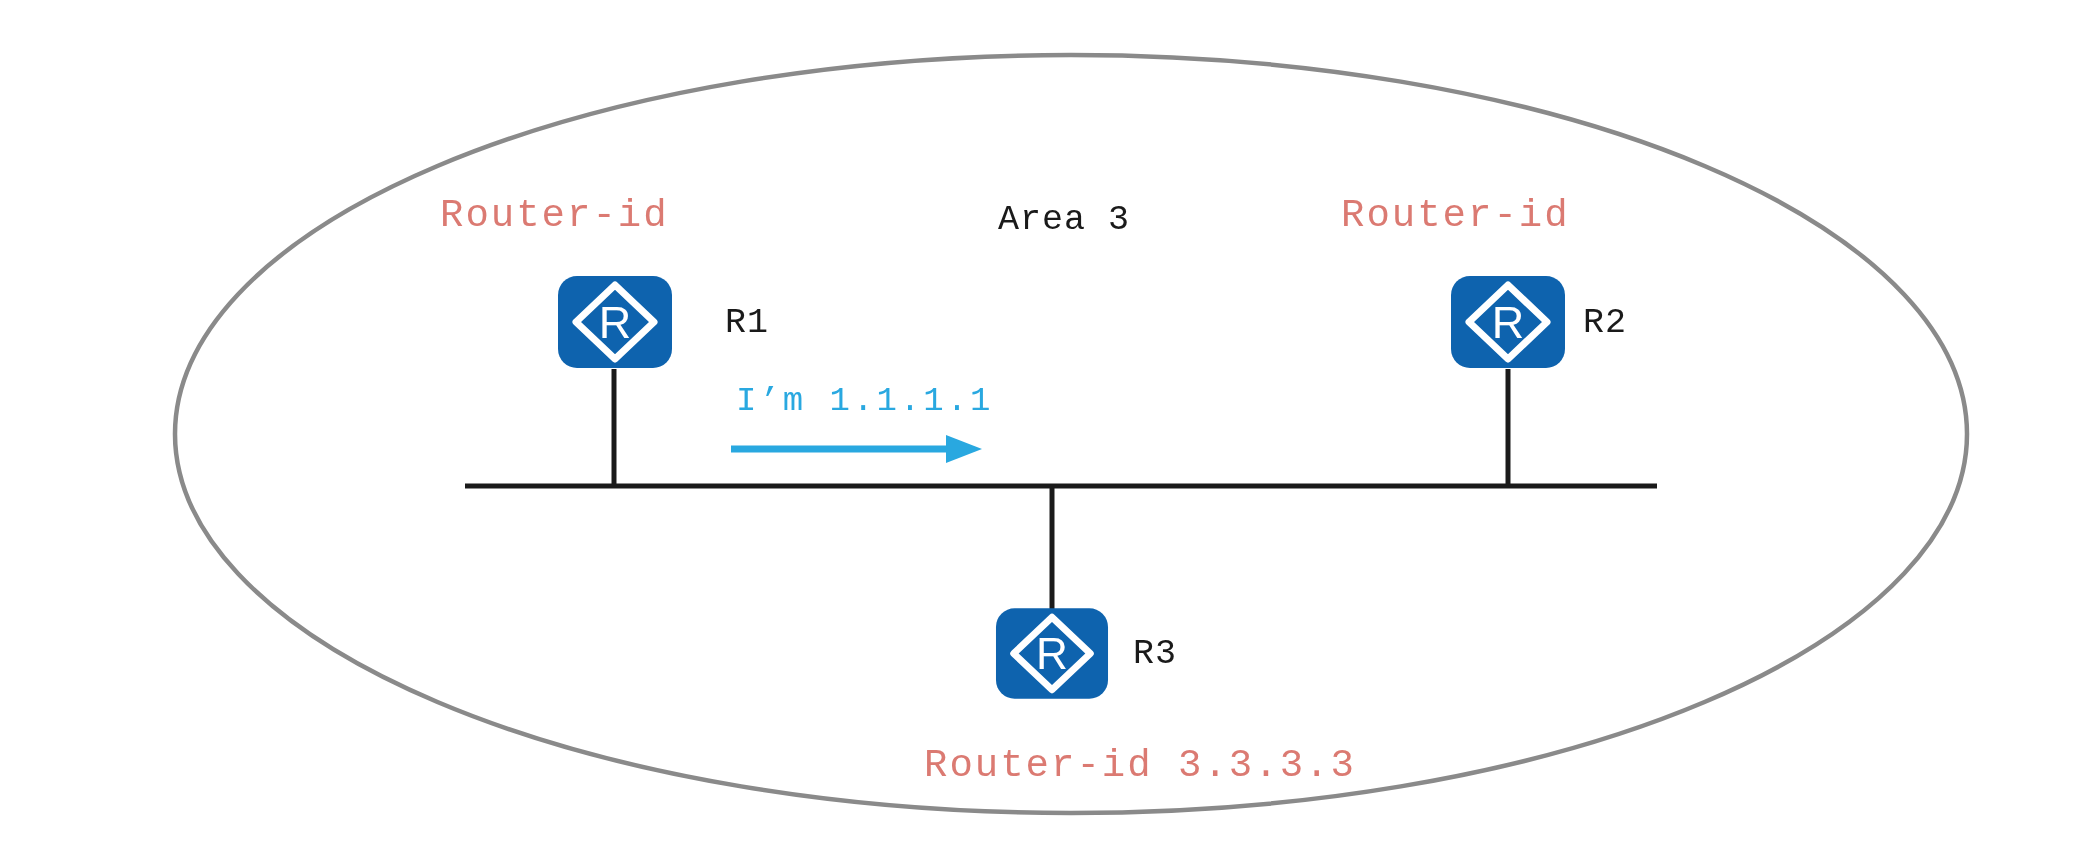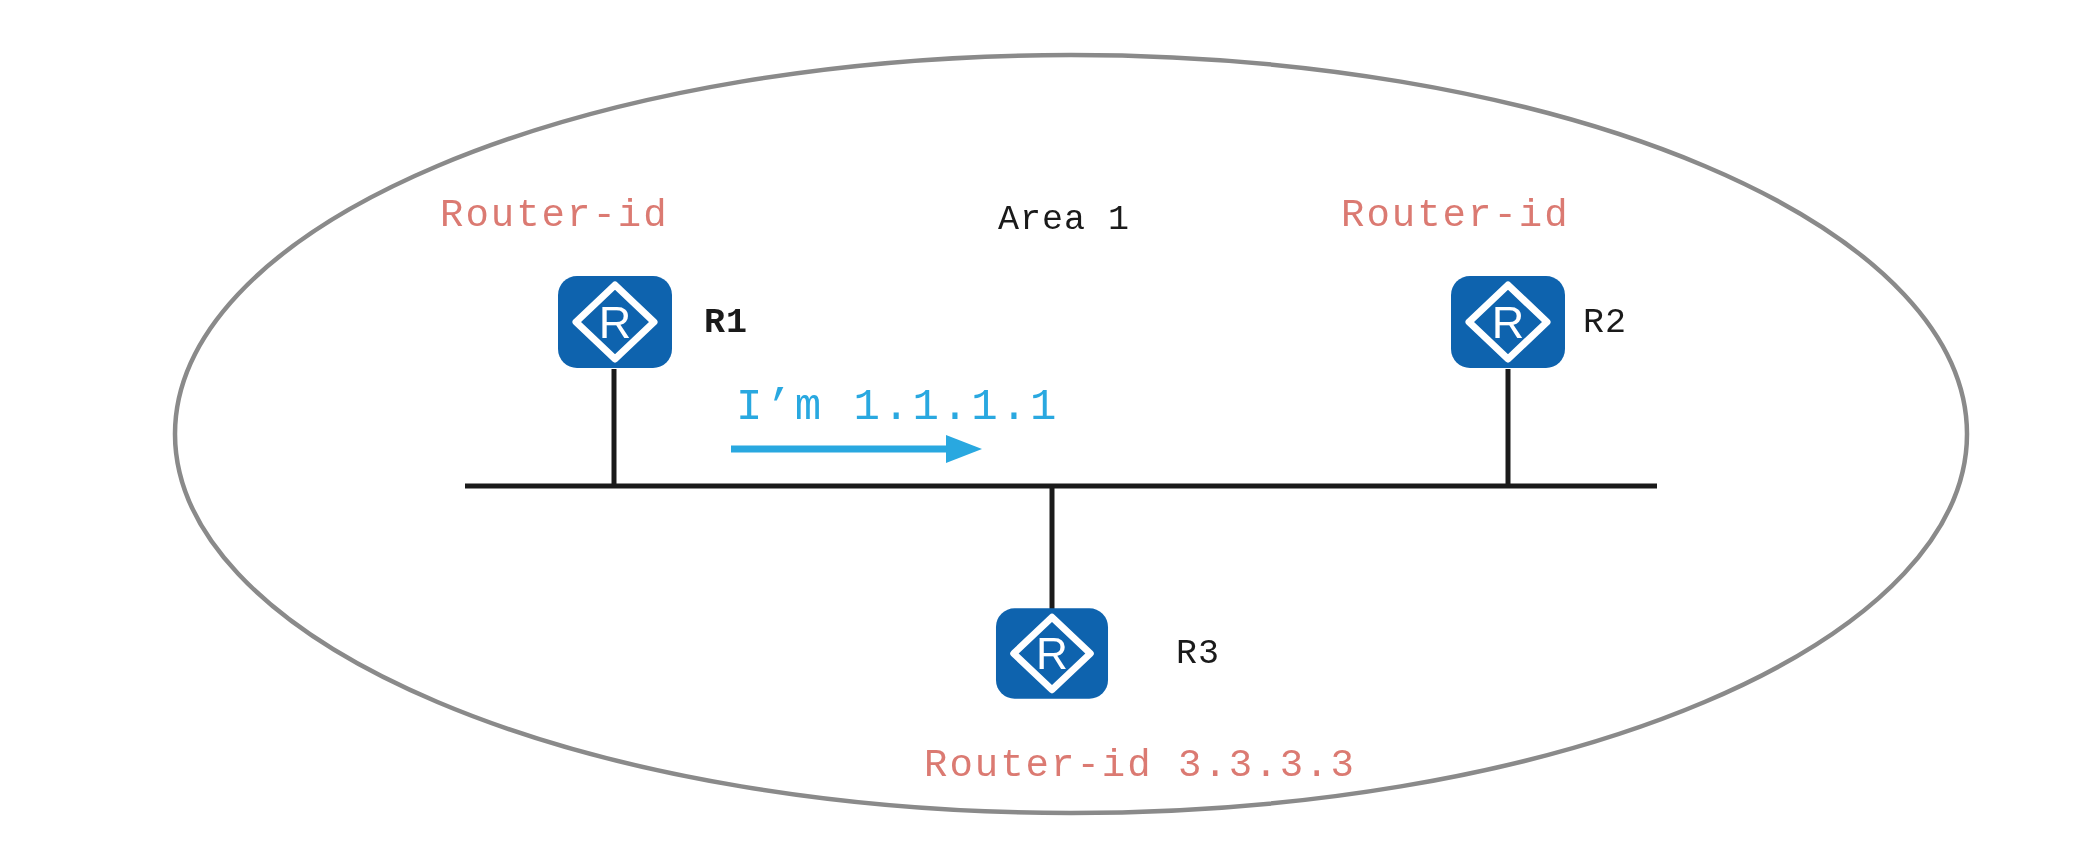--- a/index.html
+++ b/index.html
@@ -26,21 +26,21 @@
     line-height: 53px;
     letter-spacing: 2px;
   }
   .lbl-black {
     color: var(--line-black, #1a1a1a);
     font-size: 35px;
     letter-spacing: 1px;
   }
   .lbl-cyan {
     color: var(--message-cyan, #29A8E0);
-    font-size: 44px;
+    font-size: 34px;
     letter-spacing: 3px;
     font-family: Liberation Mono, monospace;
   }
   .router-icon {
     position: absolute;
   }
 </style>
 </head>
 <body>
 
@@ -71,27 +71,27 @@
   </svg>
 
   <svg class="router-icon" style="left:995px; top:607px;" width="114" height="93" viewBox="0 0 116 94">
     <rect x="1" y="1" width="114" height="92" rx="19" style="fill: var(--router-blue, #0E63AE);"></rect>
     <path d="M 58 10 L 97 47 L 58 84 L 19 47 Z" fill="none" stroke="#ffffff" stroke-width="7" stroke-linejoin="round"></path>
     <text x="58" y="63" text-anchor="middle" font-size="45" fill="#ffffff" font-family="Liberation Sans, sans-serif">R</text>
   </svg>
 
   <div class="lbl lbl-red" style="left:440px; top:190px;"><div>Router-id</div></div>
 
-  <div class="lbl lbl-black" style="left:998px; top:200px;">Area 1</div>
+  <div class="lbl lbl-black" style="left:998px; top:200px;">Area 3</div>
 
   <div class="lbl lbl-red" style="left:1341px; top:190px;"><div>Router-id</div></div>
 
-  <div class="lbl lbl-black" style="left:704px; top:303px;font-weight:bold;">R1</div>
+  <div class="lbl lbl-black" style="left:725px; top:303px;">R1</div>
 
   <div class="lbl lbl-black" style="left:1583px; top:303px;">R2</div>
 
-  <div class="lbl lbl-black" style="left:1133px; top:634px;margin-left:43px;">R3</div>
+  <div class="lbl lbl-black" style="left:1133px; top:634px;">R3</div>
 
   <div class="lbl lbl-cyan" style="left:736px; top:382px;">I’m 1.1.1.1</div>
 
   <div class="lbl lbl-red" style="left:898px; top:740px;margin-left:26px;">Router-id 3.3.3.3</div>
 
 </div>
 
 </body></html>

